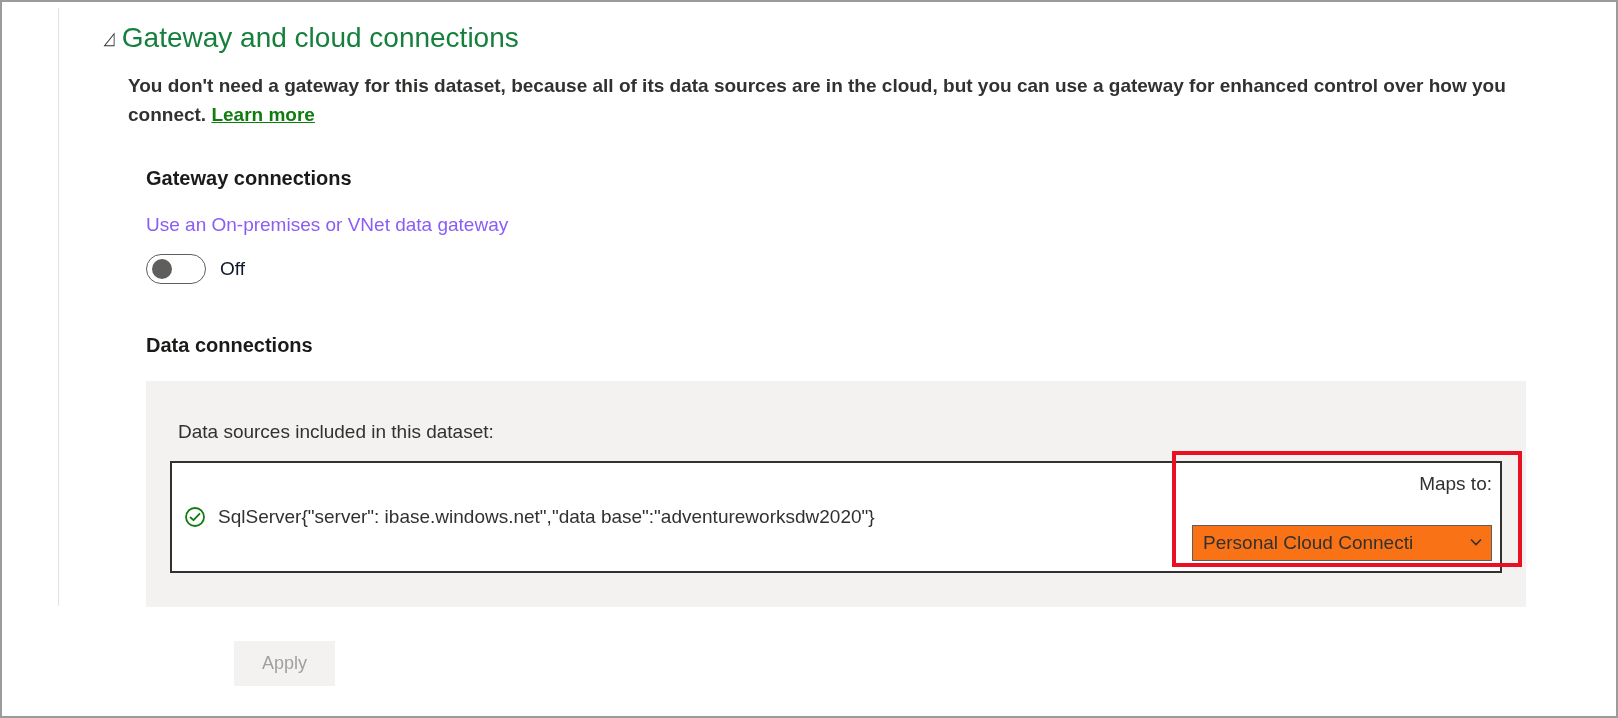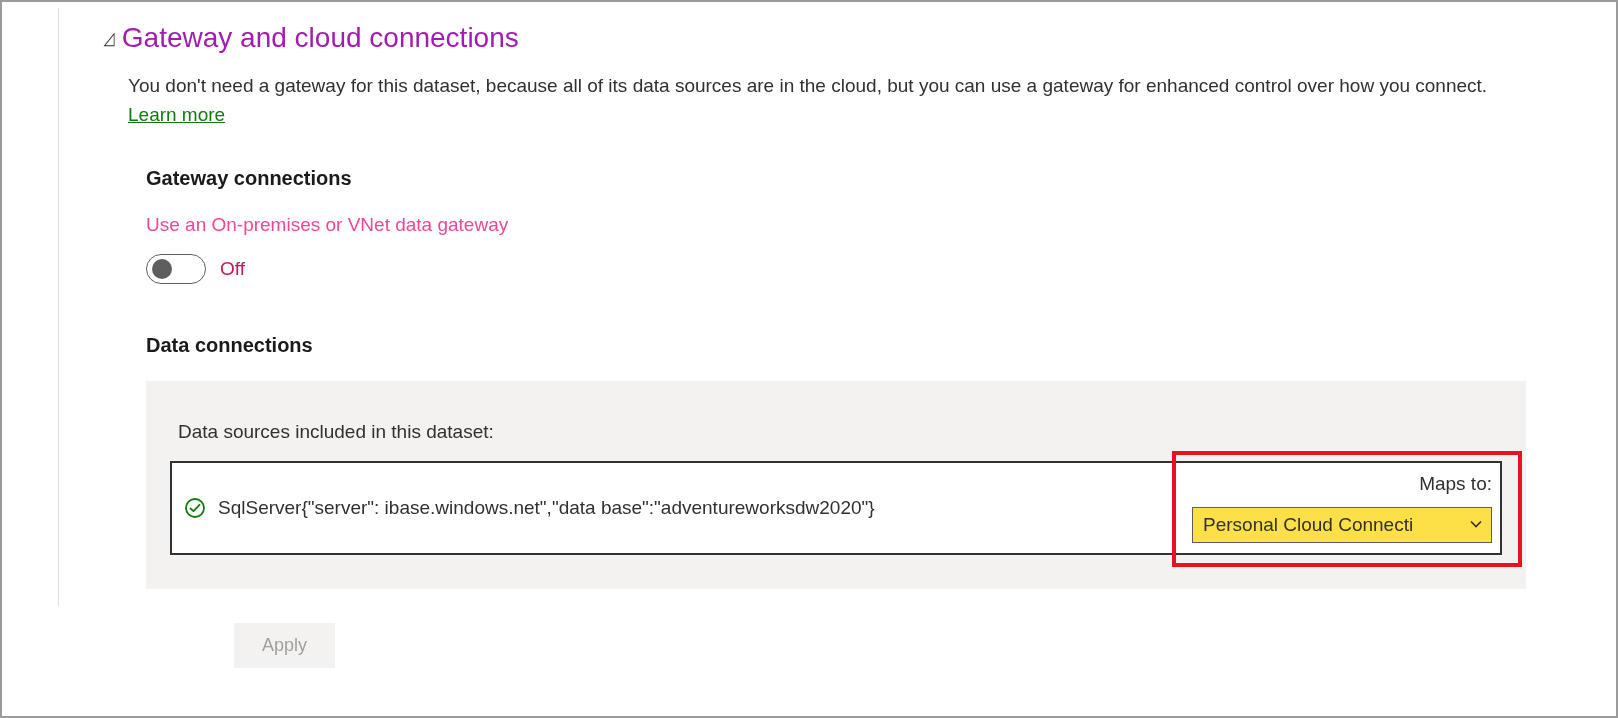--- a/index.html
+++ b/index.html
@@ -32,25 +32,25 @@
     .collapse-arrow {
       font-size: 18px;
       color: #323130;
       margin-right: 6px;
       display: inline-block;
       transform: scaleX(0.8);
     }
     .section-title {
       font-size: 28px;
       font-weight: 400;
-      color: #a21caf;
+      color: #15803d;
     }
     .description {
       font-size: 19px;
-      font-weight: 400;
+      font-weight: 700;
       color: #323130;
       line-height: 1.5;
       margin-left: 26px;
       margin-bottom: 38px;
     }
     .learn-more {
       color: #107c10;
       text-decoration: underline;
       cursor: pointer;
     }
@@ -60,21 +60,21 @@
     .subsection-title {
       font-size: 20px;
       font-weight: 700;
       color: #1b1a19;
       margin-bottom: 24px;
       margin-top: 32px;
     }
     .gateway-label {
       font-size: 19px;
       font-weight: 400;
-      color: #ec4899;
+      color: #8b5cf6;
       margin-bottom: 18px;
     }
     .toggle-row {
       display: flex;
       align-items: center;
       gap: 14px;
       margin-bottom: 50px;
     }
     .toggle {
       width: 60px;
@@ -89,21 +89,21 @@
       position: absolute;
       left: 5px;
       top: 4px;
       width: 20px;
       height: 20px;
       border-radius: 50%;
       background: #605e5c;
     }
     .toggle-state {
       font-size: 19px;
-      color: #be185d;
+      color: #0f172a;
     }
     .cloud-box {
       background: #f3f2f1;
       padding: 28px 24px 34px 24px;
       margin-top: 24px;
     }
     .cloud-box-label {
       font-size: 19px;
       margin-left: 8px;
       margin-bottom: 18px;
@@ -142,29 +142,30 @@
       gap: 12px;
     }
     .maps-label {
       font-size: 19px;
       color: #323130;
     }
     .maps-select {
       width: 300px;
       height: 36px;
       border: 1px solid #605e5c;
-      background: #fde047;
+      background: #f97316;
       display: flex;
       align-items: center;
       justify-content: space-between;
       padding: 0 8px 0 10px;
       font-size: 19px;
       cursor: pointer;
       overflow: hidden;
       white-space: nowrap;
+      margin-top: 18px;
     }
     .maps-select-text { overflow: hidden; text-overflow: clip; }
     .highlight-box {
       position: absolute;
       border: 4px solid #e81123;
       top: -10px;
       right: -20px;
       width: 350px;
       height: 116px;
       pointer-events: none;

